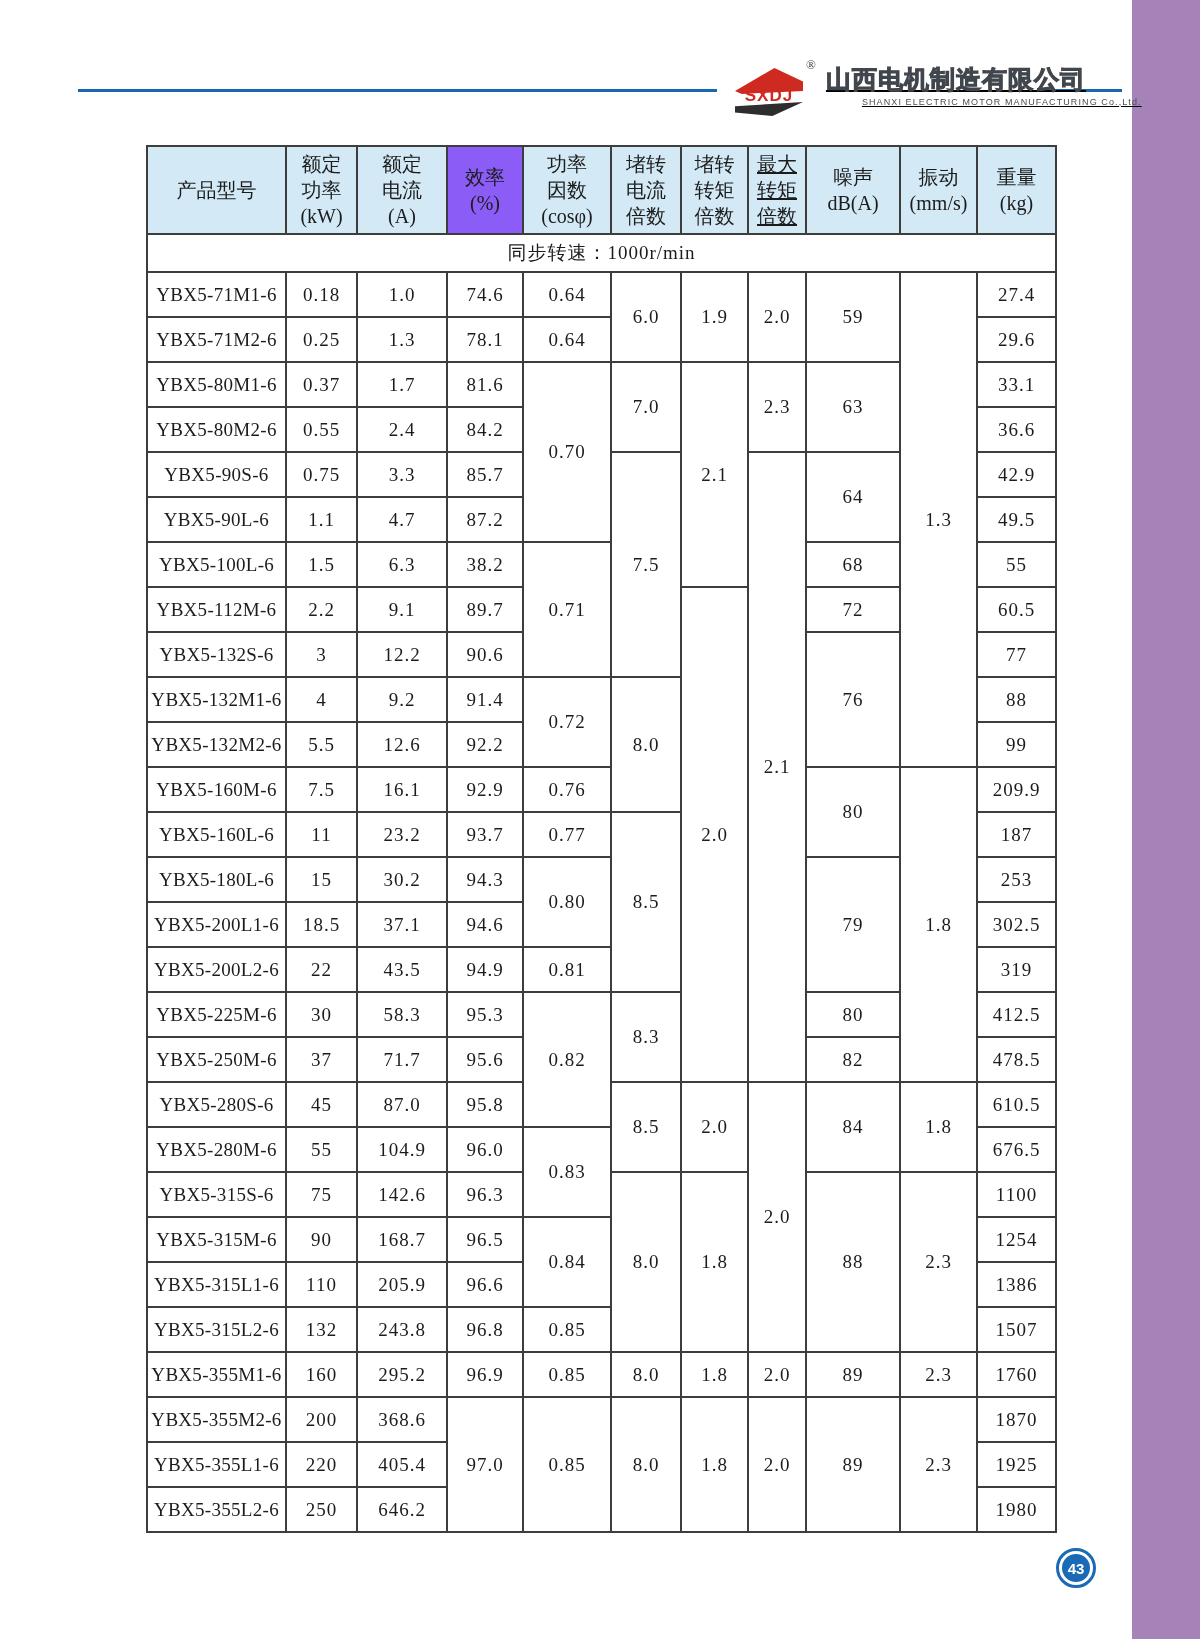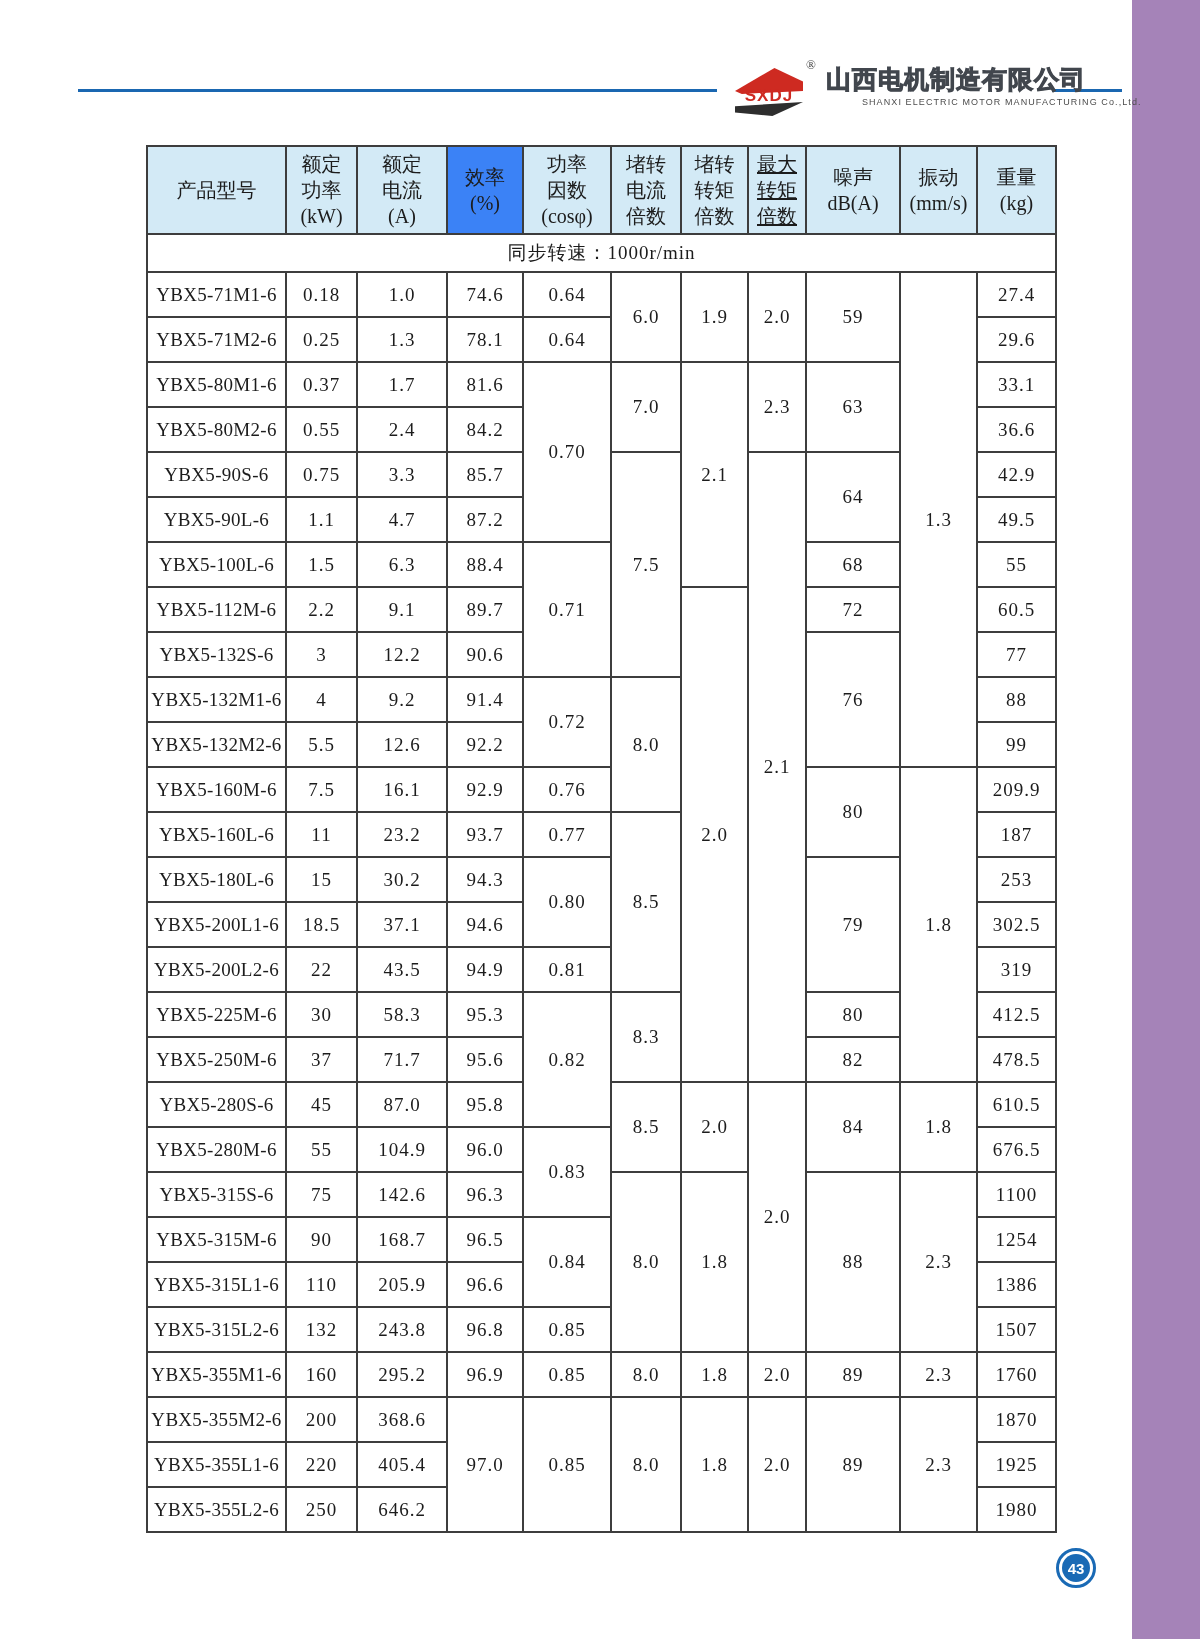--- a/index.html
+++ b/index.html
@@ -18,21 +18,21 @@
   .logo{position:absolute;left:735px;top:58px;height:62px;display:flex;align-items:flex-start;}
   .logo-mark{position:relative;width:68px;height:48px;margin-top:10px;}
   .logo-roof{position:absolute;left:0;top:0;width:100%;height:26px;
     clip-path:polygon(0 88%,58% 0,100% 52%,100% 88%,10% 100%);}
   .logo-letters{position:absolute;left:0;top:19px;width:100%;text-align:center;
     font-family:"Liberation Sans",sans-serif;font-weight:bold;
     font-size:17px;letter-spacing:1px;line-height:1;}
   .logo-swoosh{position:absolute;left:0;bottom:0;width:100%;height:14px;
     clip-path:polygon(0 30%,100% 0,55% 100%,0 75%);}
   .logo-reg{font-size:13px;color:#4a4a4a;margin:0 4px 0 3px;line-height:1;}
-  .logo-text{display:flex;flex-direction:column;justify-content:center;margin-left:6px;margin-top:8px;}
+  .logo-text{display:flex;flex-direction:column;justify-content:center;margin-left:6px;margin-top:8px;text-decoration:underline;}
   .logo-cn{font-family:"Liberation Sans",sans-serif;font-size:25px;font-weight:bold;
     color:#6b7077;-webkit-text-stroke:1px #41464d;letter-spacing:1px;line-height:1.1;white-space:nowrap;}
   .logo-en{font-family:"Liberation Sans",sans-serif;font-size:9px;color:#4c4c4c;
     letter-spacing:1.1px;margin-top:3px;white-space:nowrap;margin-left:36px;}
 
   
   .spec-table-wrap{position:absolute;left:146px;top:145px;}
   table.spec{border-collapse:collapse;table-layout:fixed;background:#fff;}
   table.spec th,table.spec td{border:2px solid #3d3d3d;text-align:center;vertical-align:middle;
     padding:0;color:#1c1c1c;overflow:hidden;}
@@ -87,21 +87,21 @@
           <col style="width: 58px;">
           <col style="width: 94px;">
           <col style="width: 77px;">
           <col style="width: 79px;">
         </colgroup>
         <thead>
           <tr>
             <th style="background: rgb(211, 234, 246);">产品型号</th>
             <th style="background: rgb(211, 234, 246);">额定<br>功率<br>(kW)</th>
             <th style="background: rgb(211, 234, 246);">额定<br>电流<br>(A)</th>
-            <th style="background: #3b82f6;">效率<br>(%)</th>
+            <th style="background: #8b5cf6;">效率<br>(%)</th>
             <th style="background: rgb(211, 234, 246);">功率<br>因数<br>(cosφ)</th>
             <th style="background: rgb(211, 234, 246);">堵转<br>电流<br>倍数</th>
             <th style="background: rgb(211, 234, 246);">堵转<br>转矩<br>倍数</th>
             <th style="background: rgb(211, 234, 246); text-decoration: underline;">最大<br>转矩<br>倍数</th>
             <th style="background: rgb(211, 234, 246);">噪声<br>dB(A)</th>
             <th style="background: rgb(211, 234, 246);">振动<br>(mm/s)</th>
             <th style="background: rgb(211, 234, 246);">重量<br>(kg)</th>
           </tr>
         </thead>
         <tbody>
@@ -162,21 +162,21 @@
             <td rowspan="1" class="cell-model">YBX5-90L-6</td>
             <td rowspan="1" class="cell-num">1.1</td>
             <td rowspan="1" class="cell-num">4.7</td>
             <td rowspan="1" class="cell-num">87.2</td>
             <td rowspan="1" class="cell-num">49.5</td>
           </tr>
           <tr class="data-row">
             <td rowspan="1" class="cell-model">YBX5-100L-6</td>
             <td rowspan="1" class="cell-num">1.5</td>
             <td rowspan="1" class="cell-num">6.3</td>
-            <td rowspan="1" class="cell-num">88.4</td>
+            <td rowspan="1" class="cell-num">38.2</td>
             <td rowspan="3" class="cell-num">0.71</td>
             <td rowspan="1" class="cell-num">68</td>
             <td rowspan="1" class="cell-num">55</td>
           </tr>
           <tr class="data-row">
             <td rowspan="1" class="cell-model">YBX5-112M-6</td>
             <td rowspan="1" class="cell-num">2.2</td>
             <td rowspan="1" class="cell-num">9.1</td>
             <td rowspan="1" class="cell-num">89.7</td>
             <td rowspan="11" class="cell-num">2.0</td>

